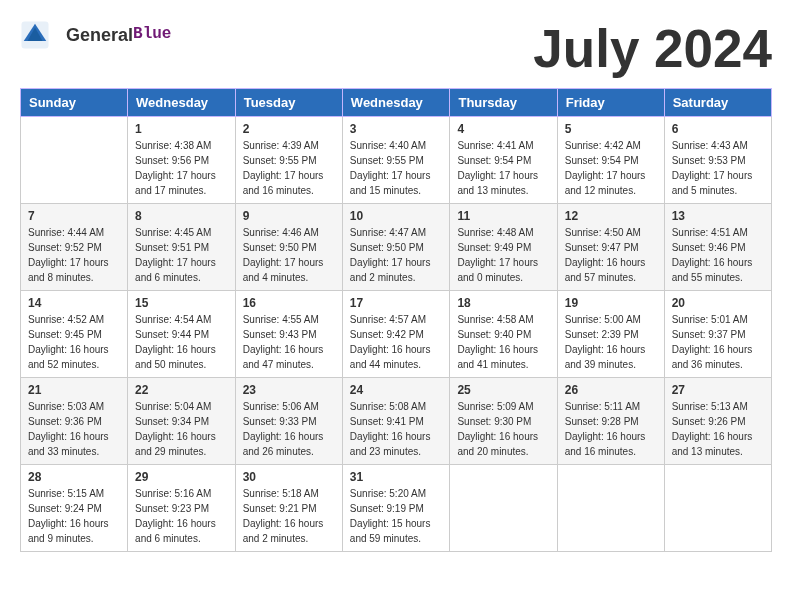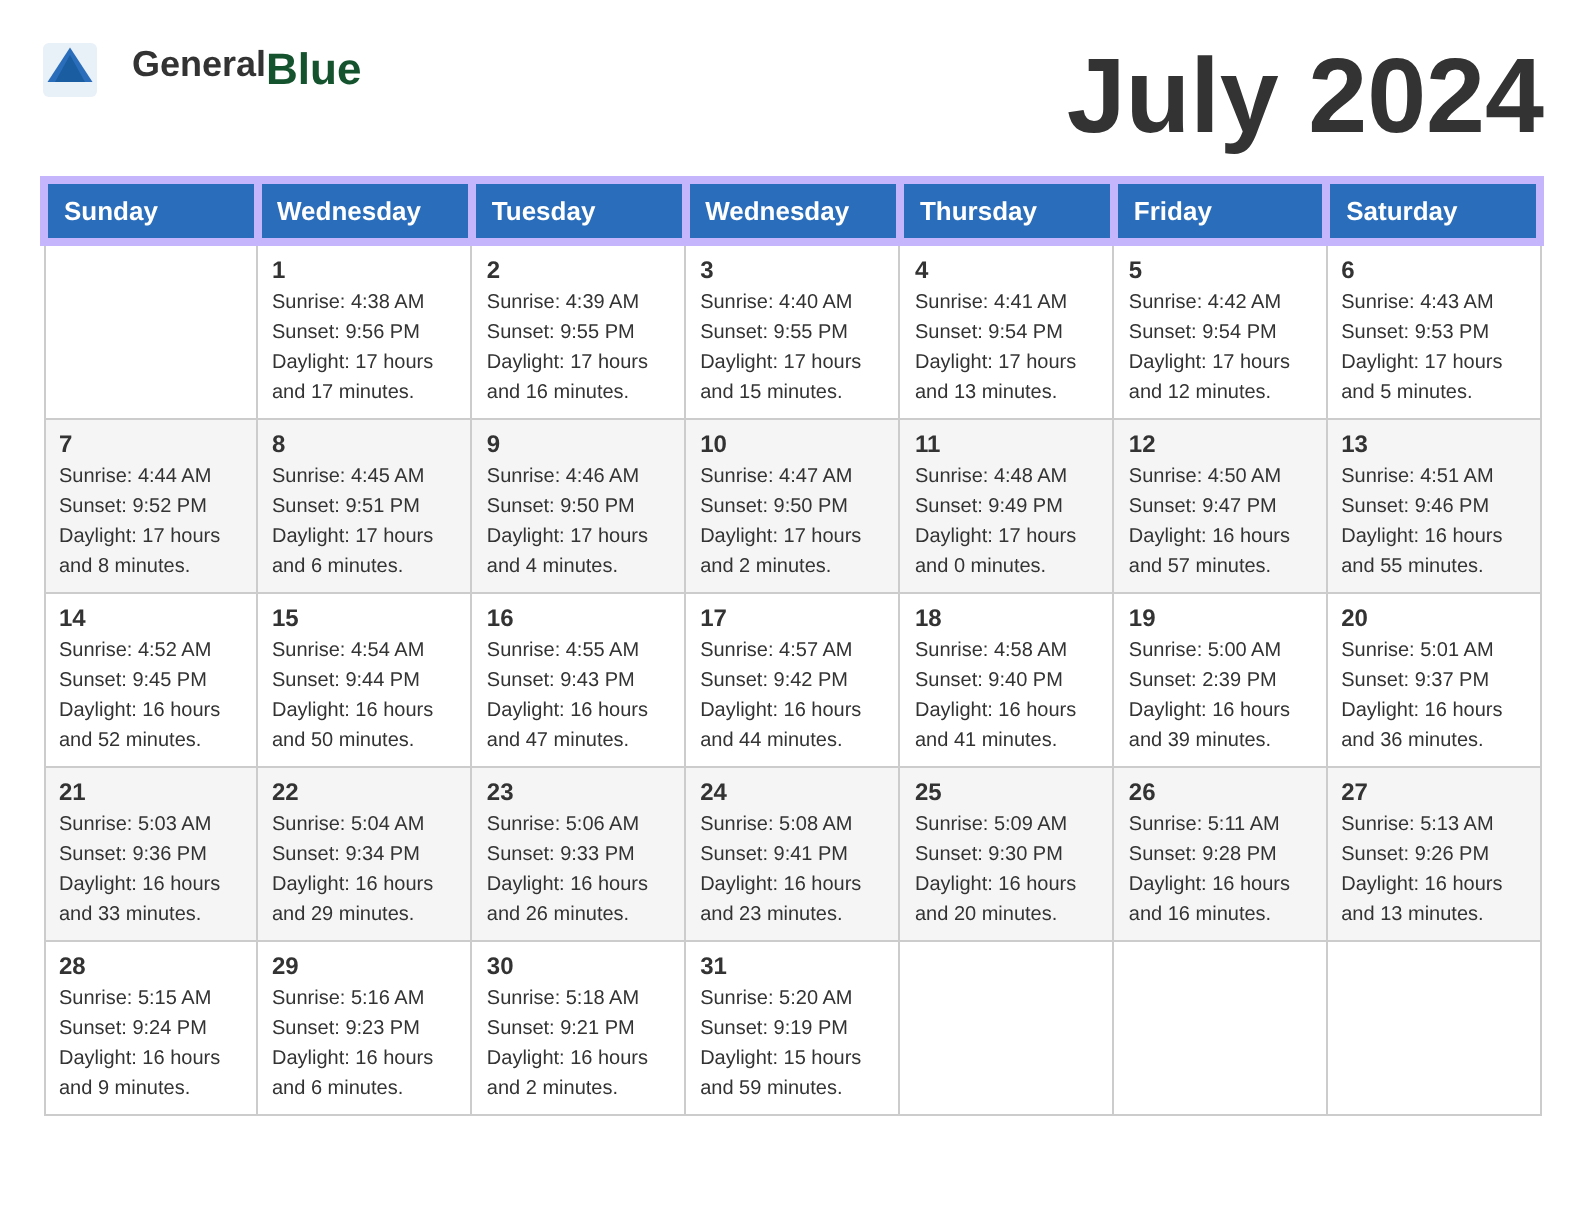--- a/index.html
+++ b/index.html
@@ -20,23 +20,24 @@
       display: flex;
       align-items: center;
       gap: 16px;
     }
     .logo-text-general {
       font-size: 18px;
       font-weight: bold;
       color: #333;
     }
     .logo-text-blue {
-      font-size: 22px;
+      font-size: 16px;
       font-weight: bold;
-      color: #14532d;
+      color: #701a75;
+      font-family: Liberation Mono, monospace;
     }
     .logo-icon {
       width: 30px;
       height: 30px;
     }
     .title-block {
       text-align: right;
     }
     .month-year {
       font-size: 53px;
@@ -52,21 +53,21 @@
       width: 100%;
       border-collapse: collapse;
       border: 1px solid #ccc;
     }
     .calendar th {
       background-color: #2a6dba;
       color: #fff;
       text-align: left;
       padding: 6px 8px;
       font-size: 13px;
-      border: 4px solid #c4b5fd;
+      border: 1px solid #c4b5fd;
     }
     .calendar td {
       vertical-align: top;
       padding: 5px 7px;
       border: 1px solid #ccc;
       font-size: 10.5px;
       color: #333;
       width: 108px;
       min-height: 80px;
       background: #fff;

